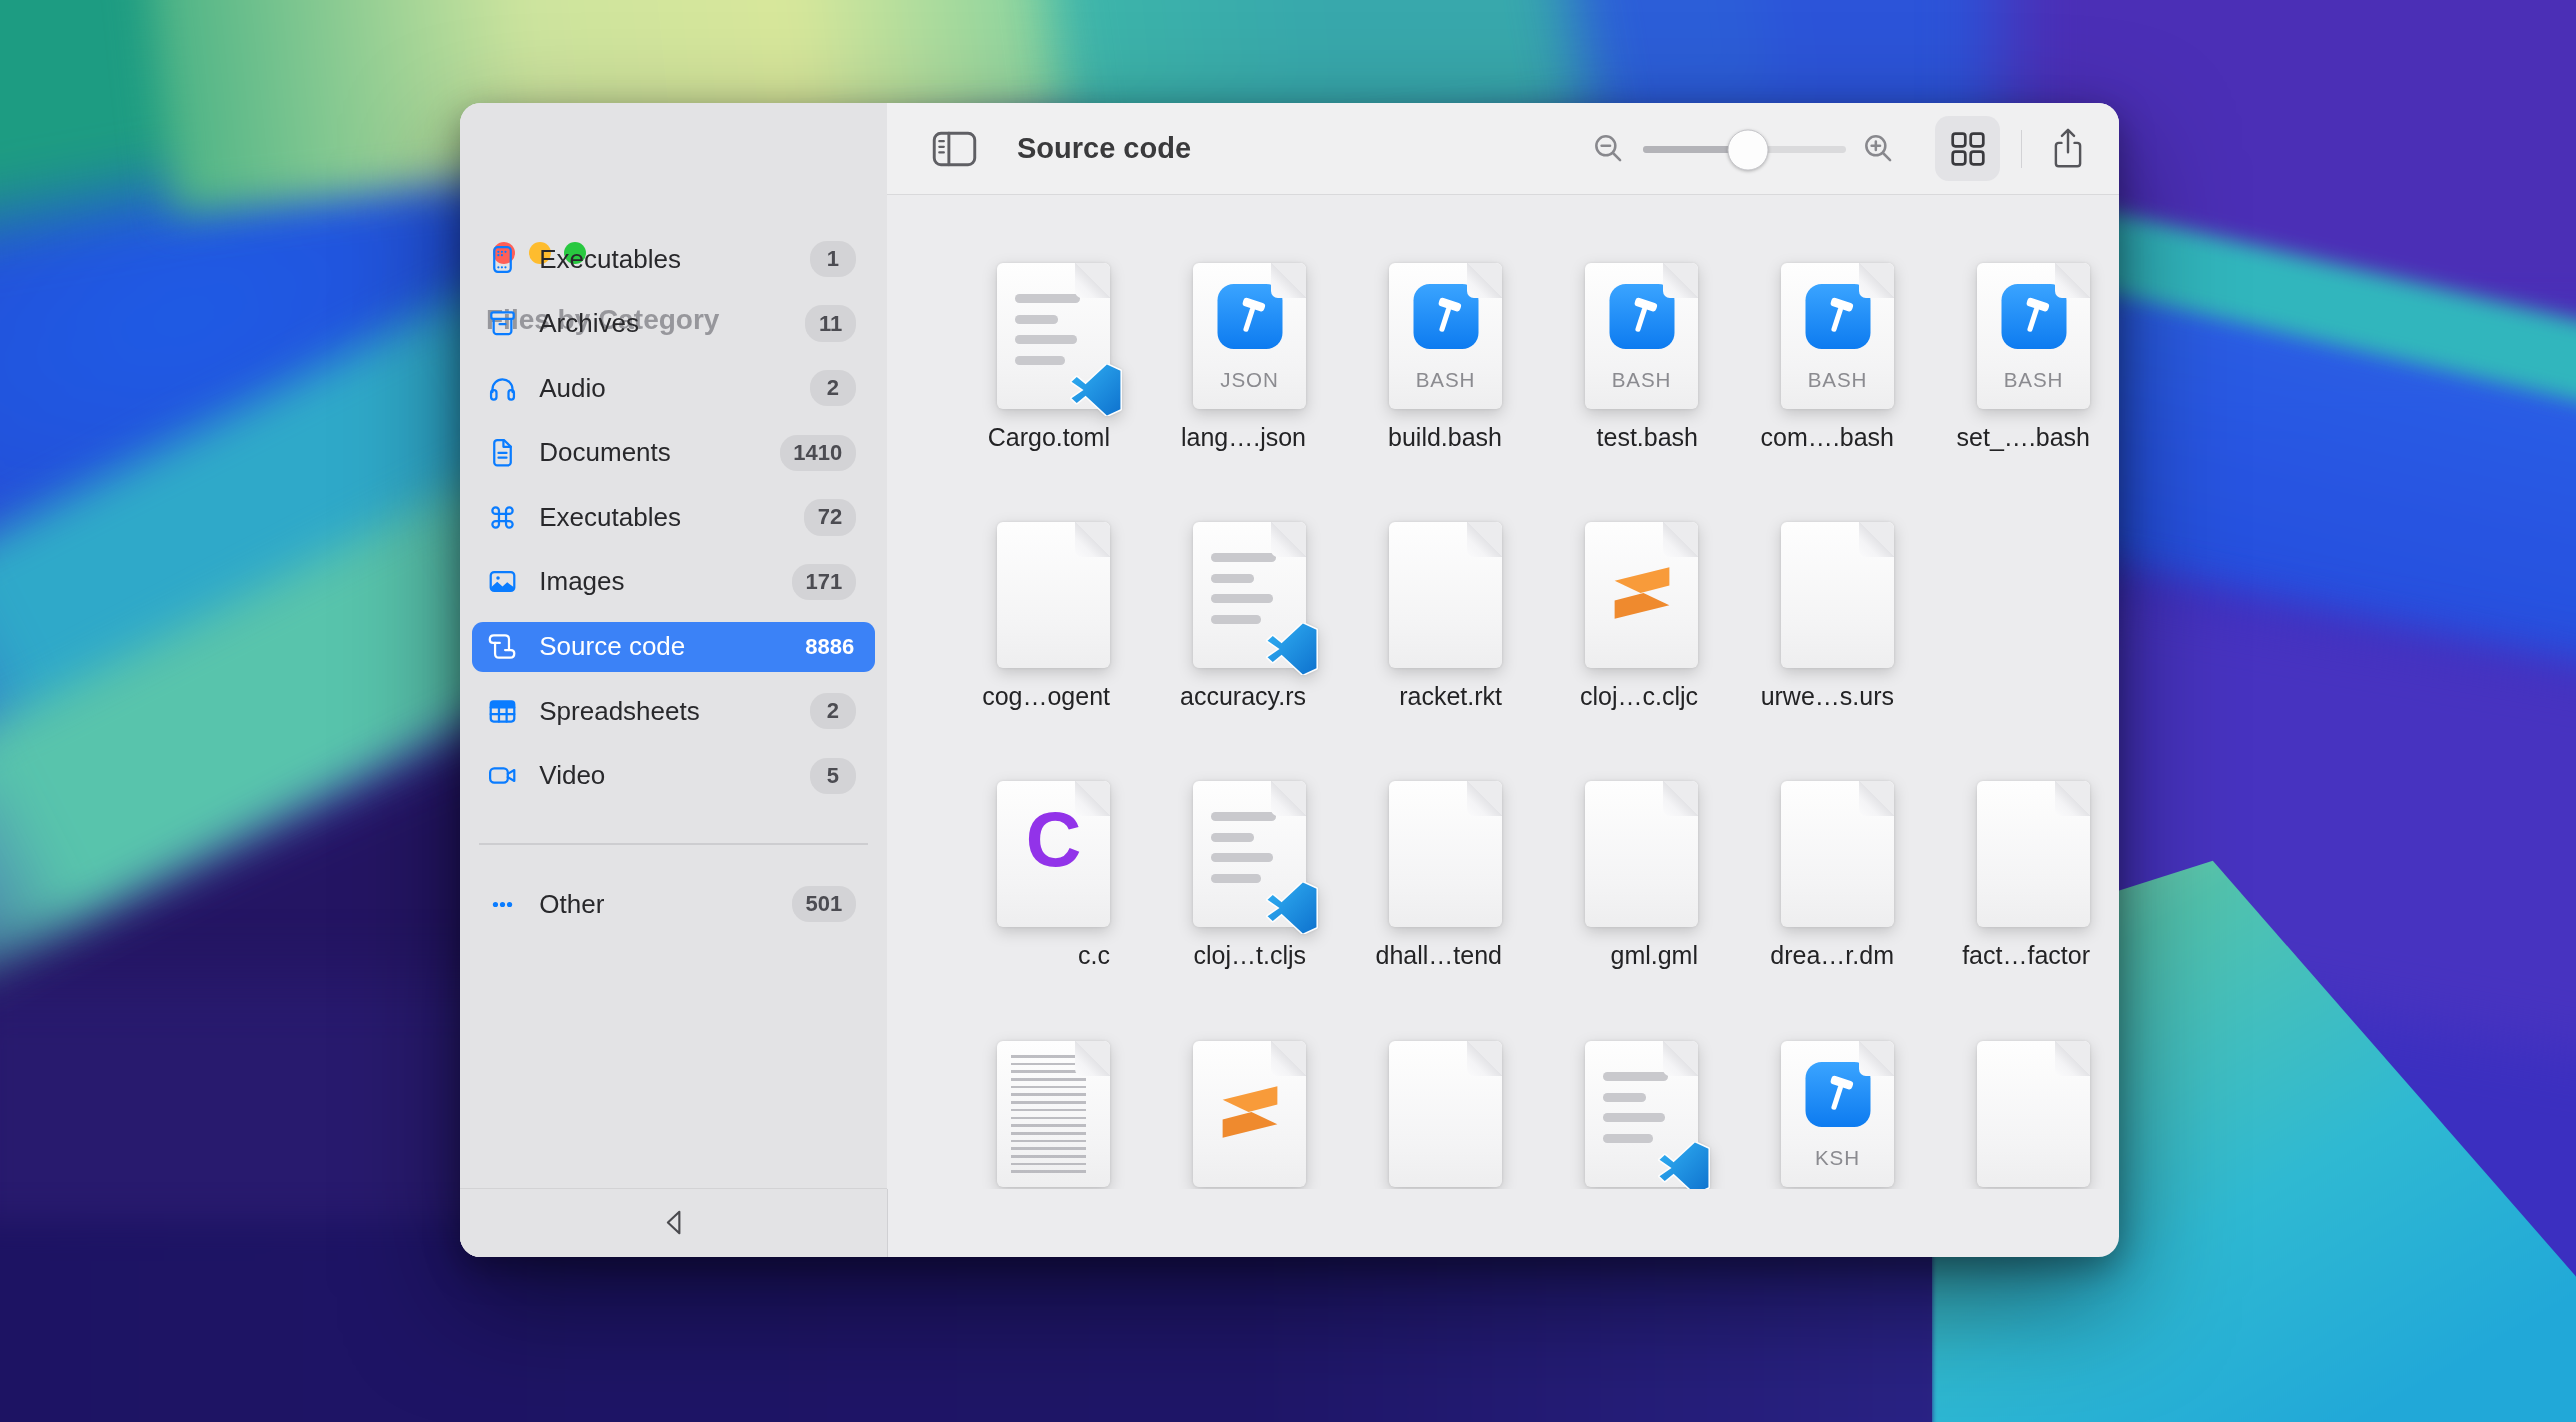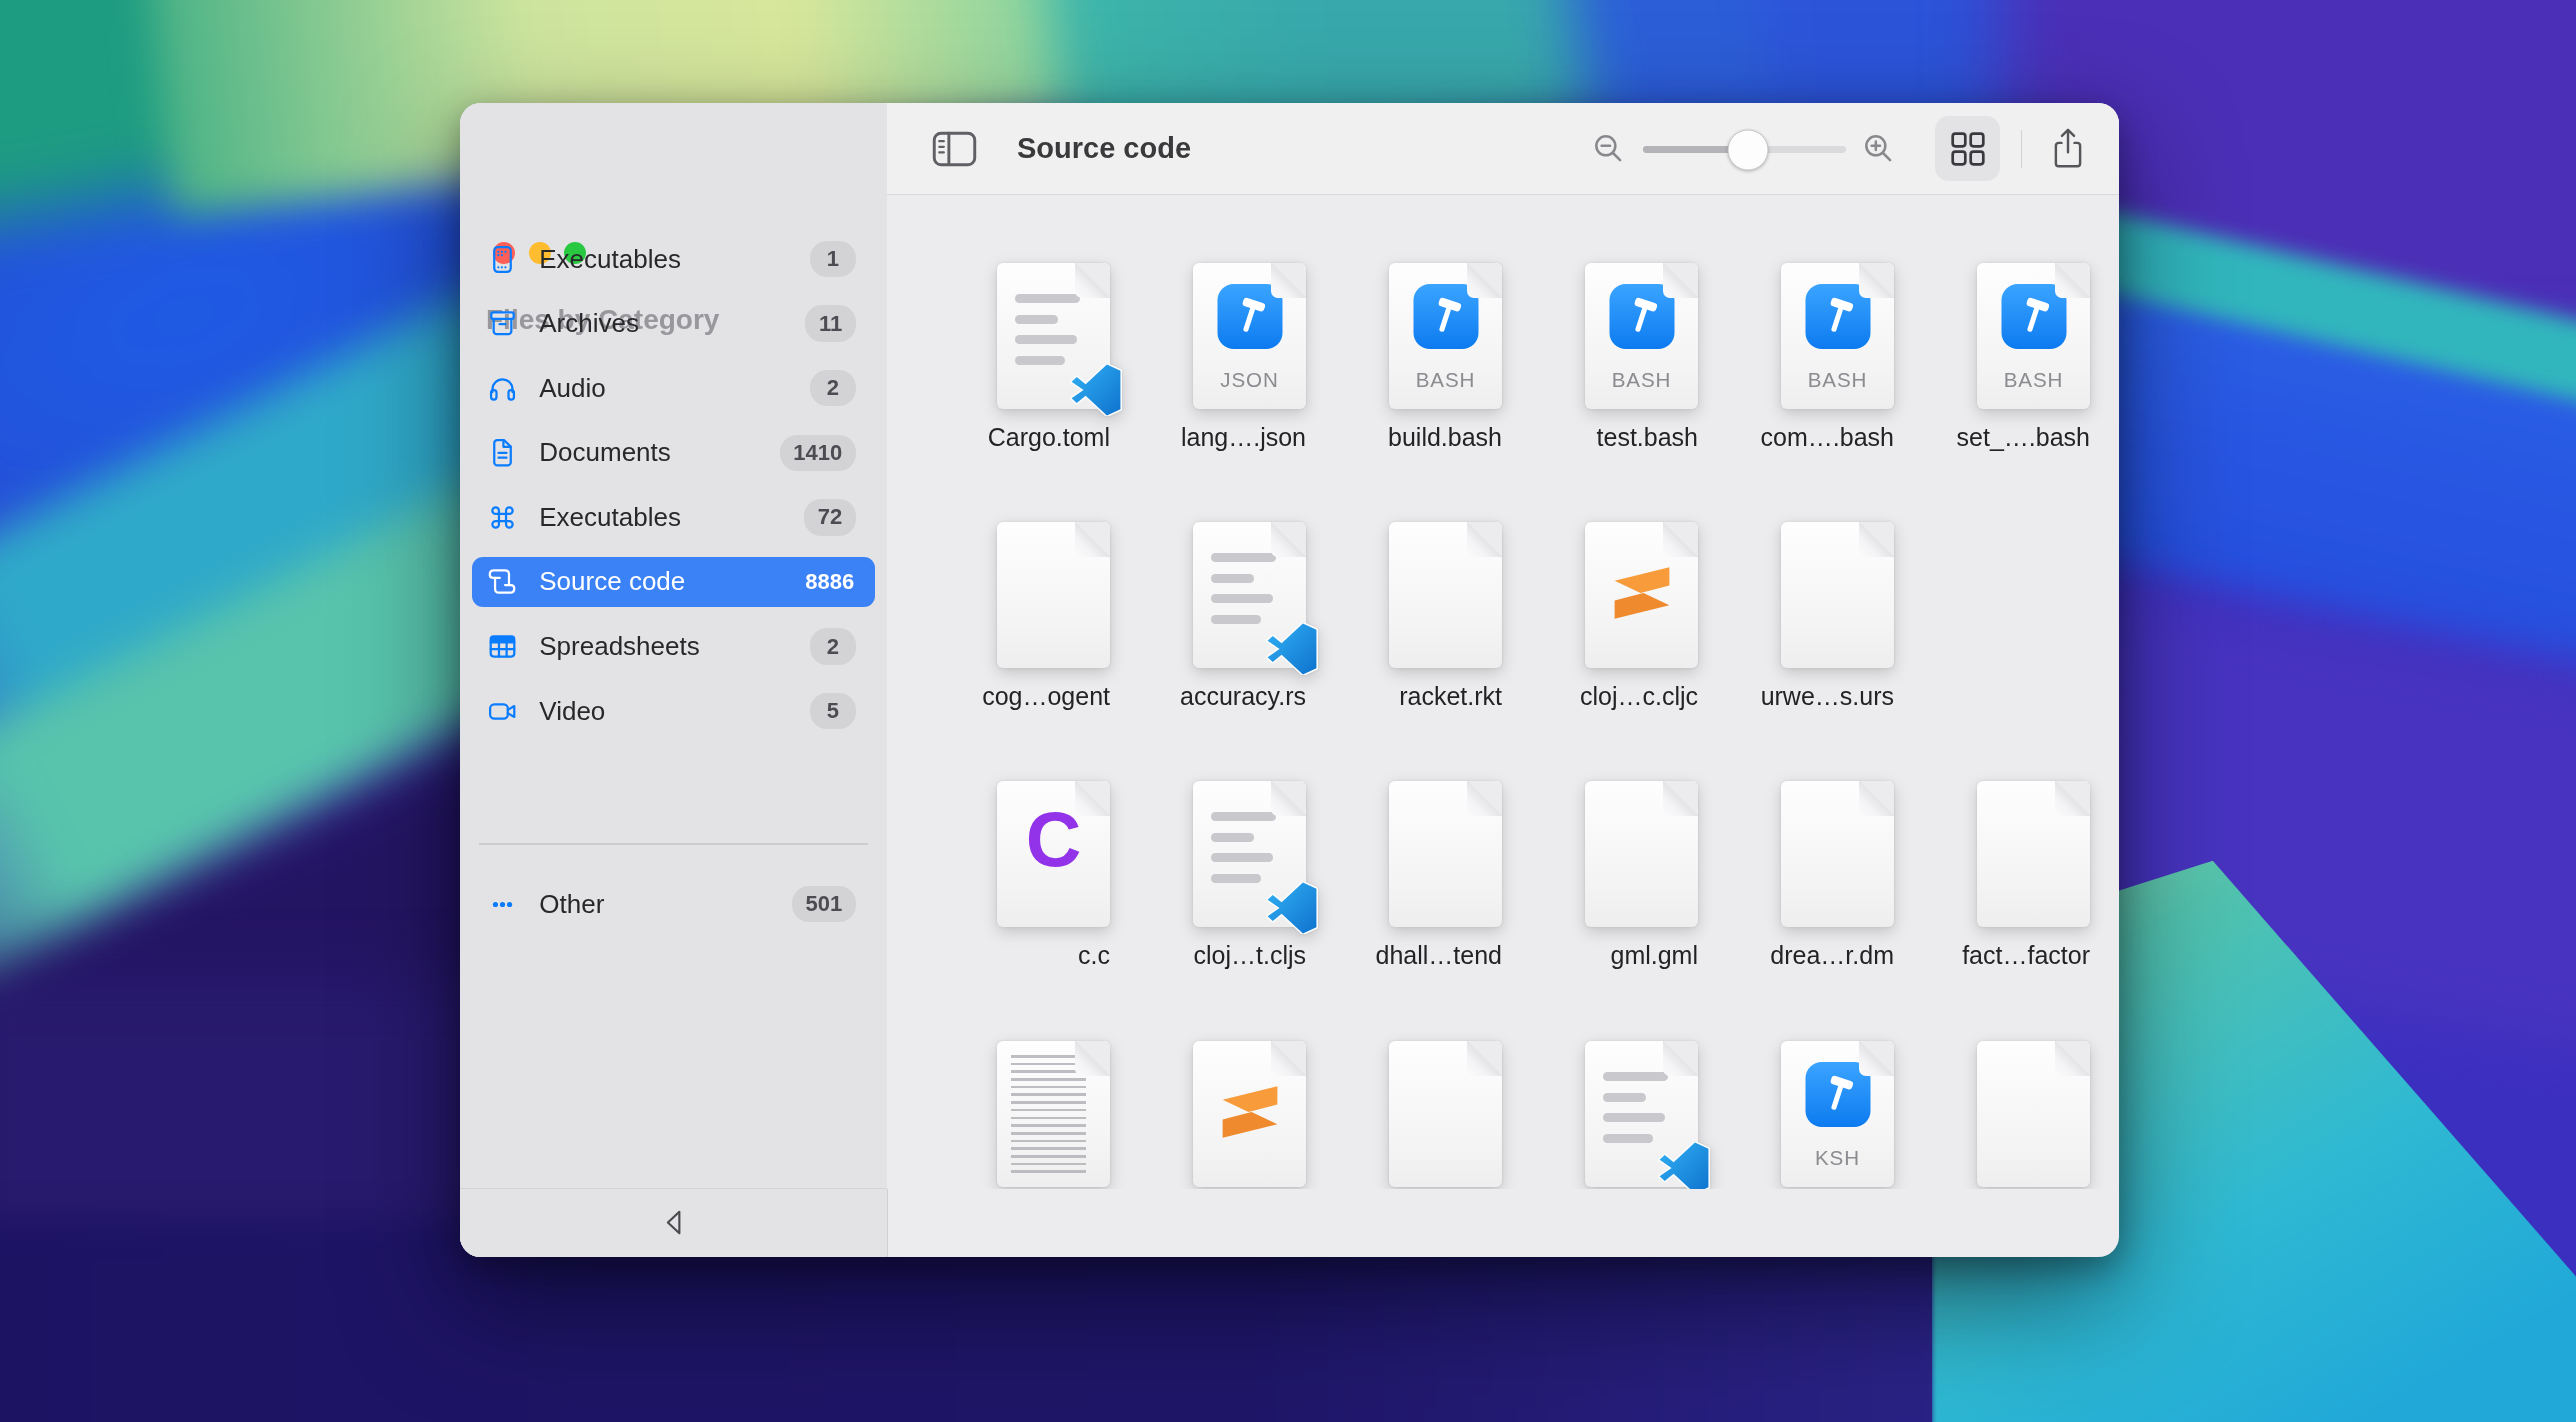--- a/index.html
+++ b/index.html
@@ -192,20 +192,31 @@
         <div class="side-item">
           <span class="s-icon">
             <svg viewBox="0 0 28 28" fill="none" stroke="currentColor" stroke-width="1.9" stroke-linecap="round" stroke-linejoin="round">
               <path d="M11 11 h6 v6 h-6 z"></path>
               <path d="M11 11 V8.2 A2.8 2.8 0 1 0 8.2 11 H11 M17 11 h2.8 A2.8 2.8 0 1 0 17 8.2 V11 M17 17 v2.8 a2.8 2.8 0 1 0 2.8 -2.8 H17 M11 17 H8.2 A2.8 2.8 0 1 0 11 19.8 V17"></path>
             </svg>
           </span>
           <span class="s-label">Executables</span>
           <span class="s-badge">72</span>
         </div>
+        <div class="side-item">
+          <span class="s-icon">
+            <svg viewBox="0 0 28 28" fill="none" stroke="currentColor" stroke-width="1.9" stroke-linecap="round" stroke-linejoin="round">
+              <rect x="4" y="6" width="20" height="16" rx="3"></rect>
+              <path d="M4.6 18.6 l4.9 -4.4 4.5 4 4 -3.5 5.4 4 v.6 a2.8 2.8 0 0 1 -2.8 2.8 H7.4 a2.8 2.8 0 0 1 -2.8 -2.8 z" fill="currentColor" stroke="none"></path>
+              <circle cx="10.2" cy="11" r="1.5" fill="currentColor" stroke="none"></circle>
+            </svg>
+          </span>
+          <span class="s-label">Images</span>
+          <span class="s-badge">171</span>
+        </div>
         <div class="side-item selected">
           <span class="s-icon">
             <svg viewBox="0 0 28 28" fill="none" stroke="currentColor" stroke-width="1.9" stroke-linecap="round" stroke-linejoin="round">
               <path d="M10.8 4.5 h5.4 c2 0 3.3 1.4 3.3 3.4 V17 h1.6 c1.7 0 2.9 1.2 2.9 2.9 0 2.1 -1.4 3.6 -3.5 3.6 H11 c-2 0 -3.3 -1.4 -3.3 -3.4 V11 H6.1 c-1.7 0 -2.9 -1.2 -2.9 -2.9 0 -2.1 1.4 -3.6 3.5 -3.6 z"></path>
               <path d="M7.7 11 h4 M16.2 17 h3.2"></path>
             </svg>
           </span>
           <span class="s-label">Source code</span>
           <span class="s-badge">8886</span>
         </div>

